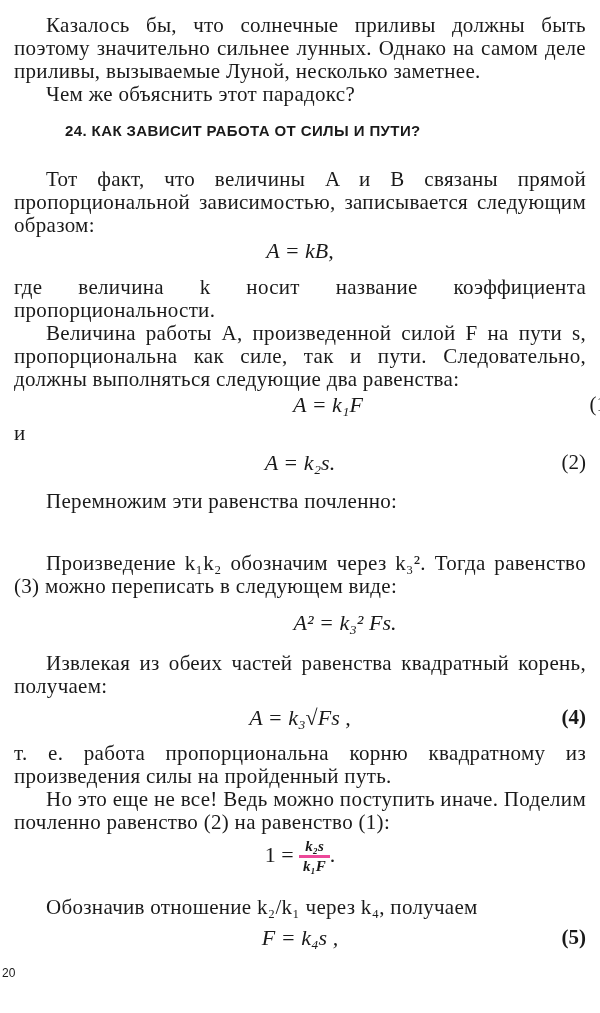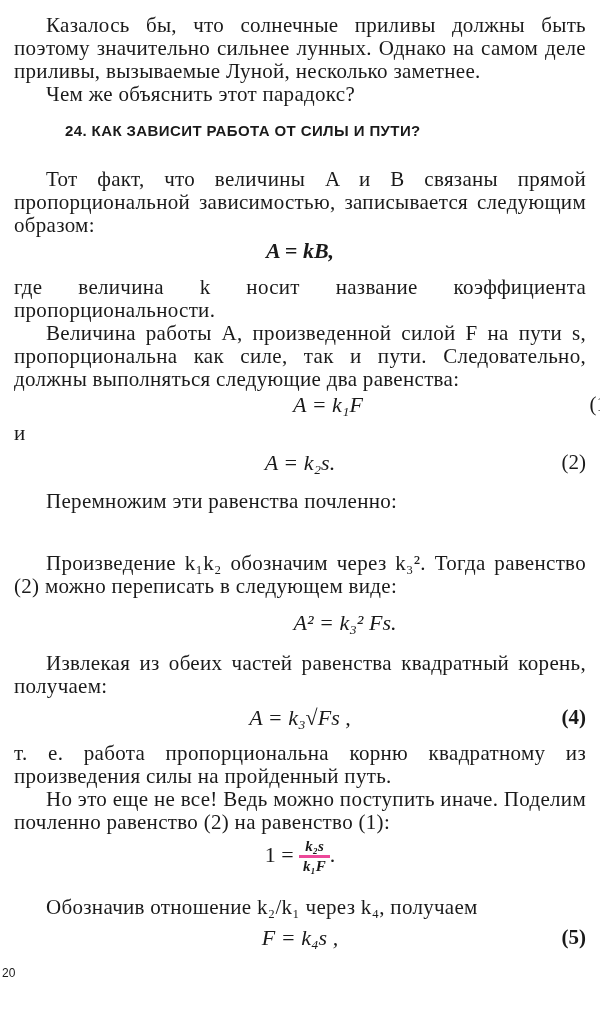--- a/index.html
+++ b/index.html
@@ -43,21 +43,21 @@
 
 <div class="page">
 
   <p class="p ind" style="top:14px;">Казалось бы, что солнечные приливы должны быть поэтому значительно сильнее лунных. Однако на самом деле приливы, вызываемые Луной, несколько заметнее.</p>
   <p class="p ind" style="top:83px;">Чем же объяснить этот парадокс?</p>
 
   <div class="heading">24. КАК ЗАВИСИТ РАБОТА ОТ СИЛЫ И ПУТИ?</div>
 
   <p class="p ind" style="top:168px;">Тот факт, что величины A и B связаны прямой пропорциональной зависимостью, записывается следующим образом:</p>
 
-  <div class="eq" style="top:238px;font-weight:bold;">A = kB,</div>
+  <div class="eq" style="top:238px;">A = kB,</div>
 
   <p class="p" style="top:276px;">где величина k носит название коэффициента пропорциональности.</p>
 
   <p class="p ind" style="top:322px;">Величина работы A, произведенной силой F на пути s, пропорциональна как силе, так и пути. Следовательно, должны выполняться следующие два равенства:</p>
 
   <div class="eq" style="top:392px;margin-left:28px;">
     <span>A</span>
     <span> = </span>
     <span>k₁F</span>
     <span class="eqnum">(1)</span>
@@ -68,21 +68,21 @@
   <div class="eq" style="top:450px;">
     <span>A</span>
     <span> = </span>
     <span>k₂s.</span>
     <span class="eqnum">(2)</span>
   </div>
 
   <p class="p ind" style="top:490px;">Перемножим эти равенства почленно:</p>
 
 
-  <p class="p ind" style="top:552px;">Произведение k₁k₂ обозначим через k₃². Тогда равенство (2) можно переписать в следующем виде:</p>
+  <p class="p ind" style="top:552px;">Произведение k₁k₂ обозначим через k₃². Тогда равенство (3) можно переписать в следующем виде:</p>
 
   <div class="eq" style="top:610px;padding-left:45px;">
     <span>A²</span>
     <span> = </span>
     <span>k₃² Fs.</span>
   </div>
 
   <p class="p ind" style="top:652px;">Извлекая из обеих частей равенства квадратный корень, получаем:</p>
 
   <div class="eq" style="top:705px;">

